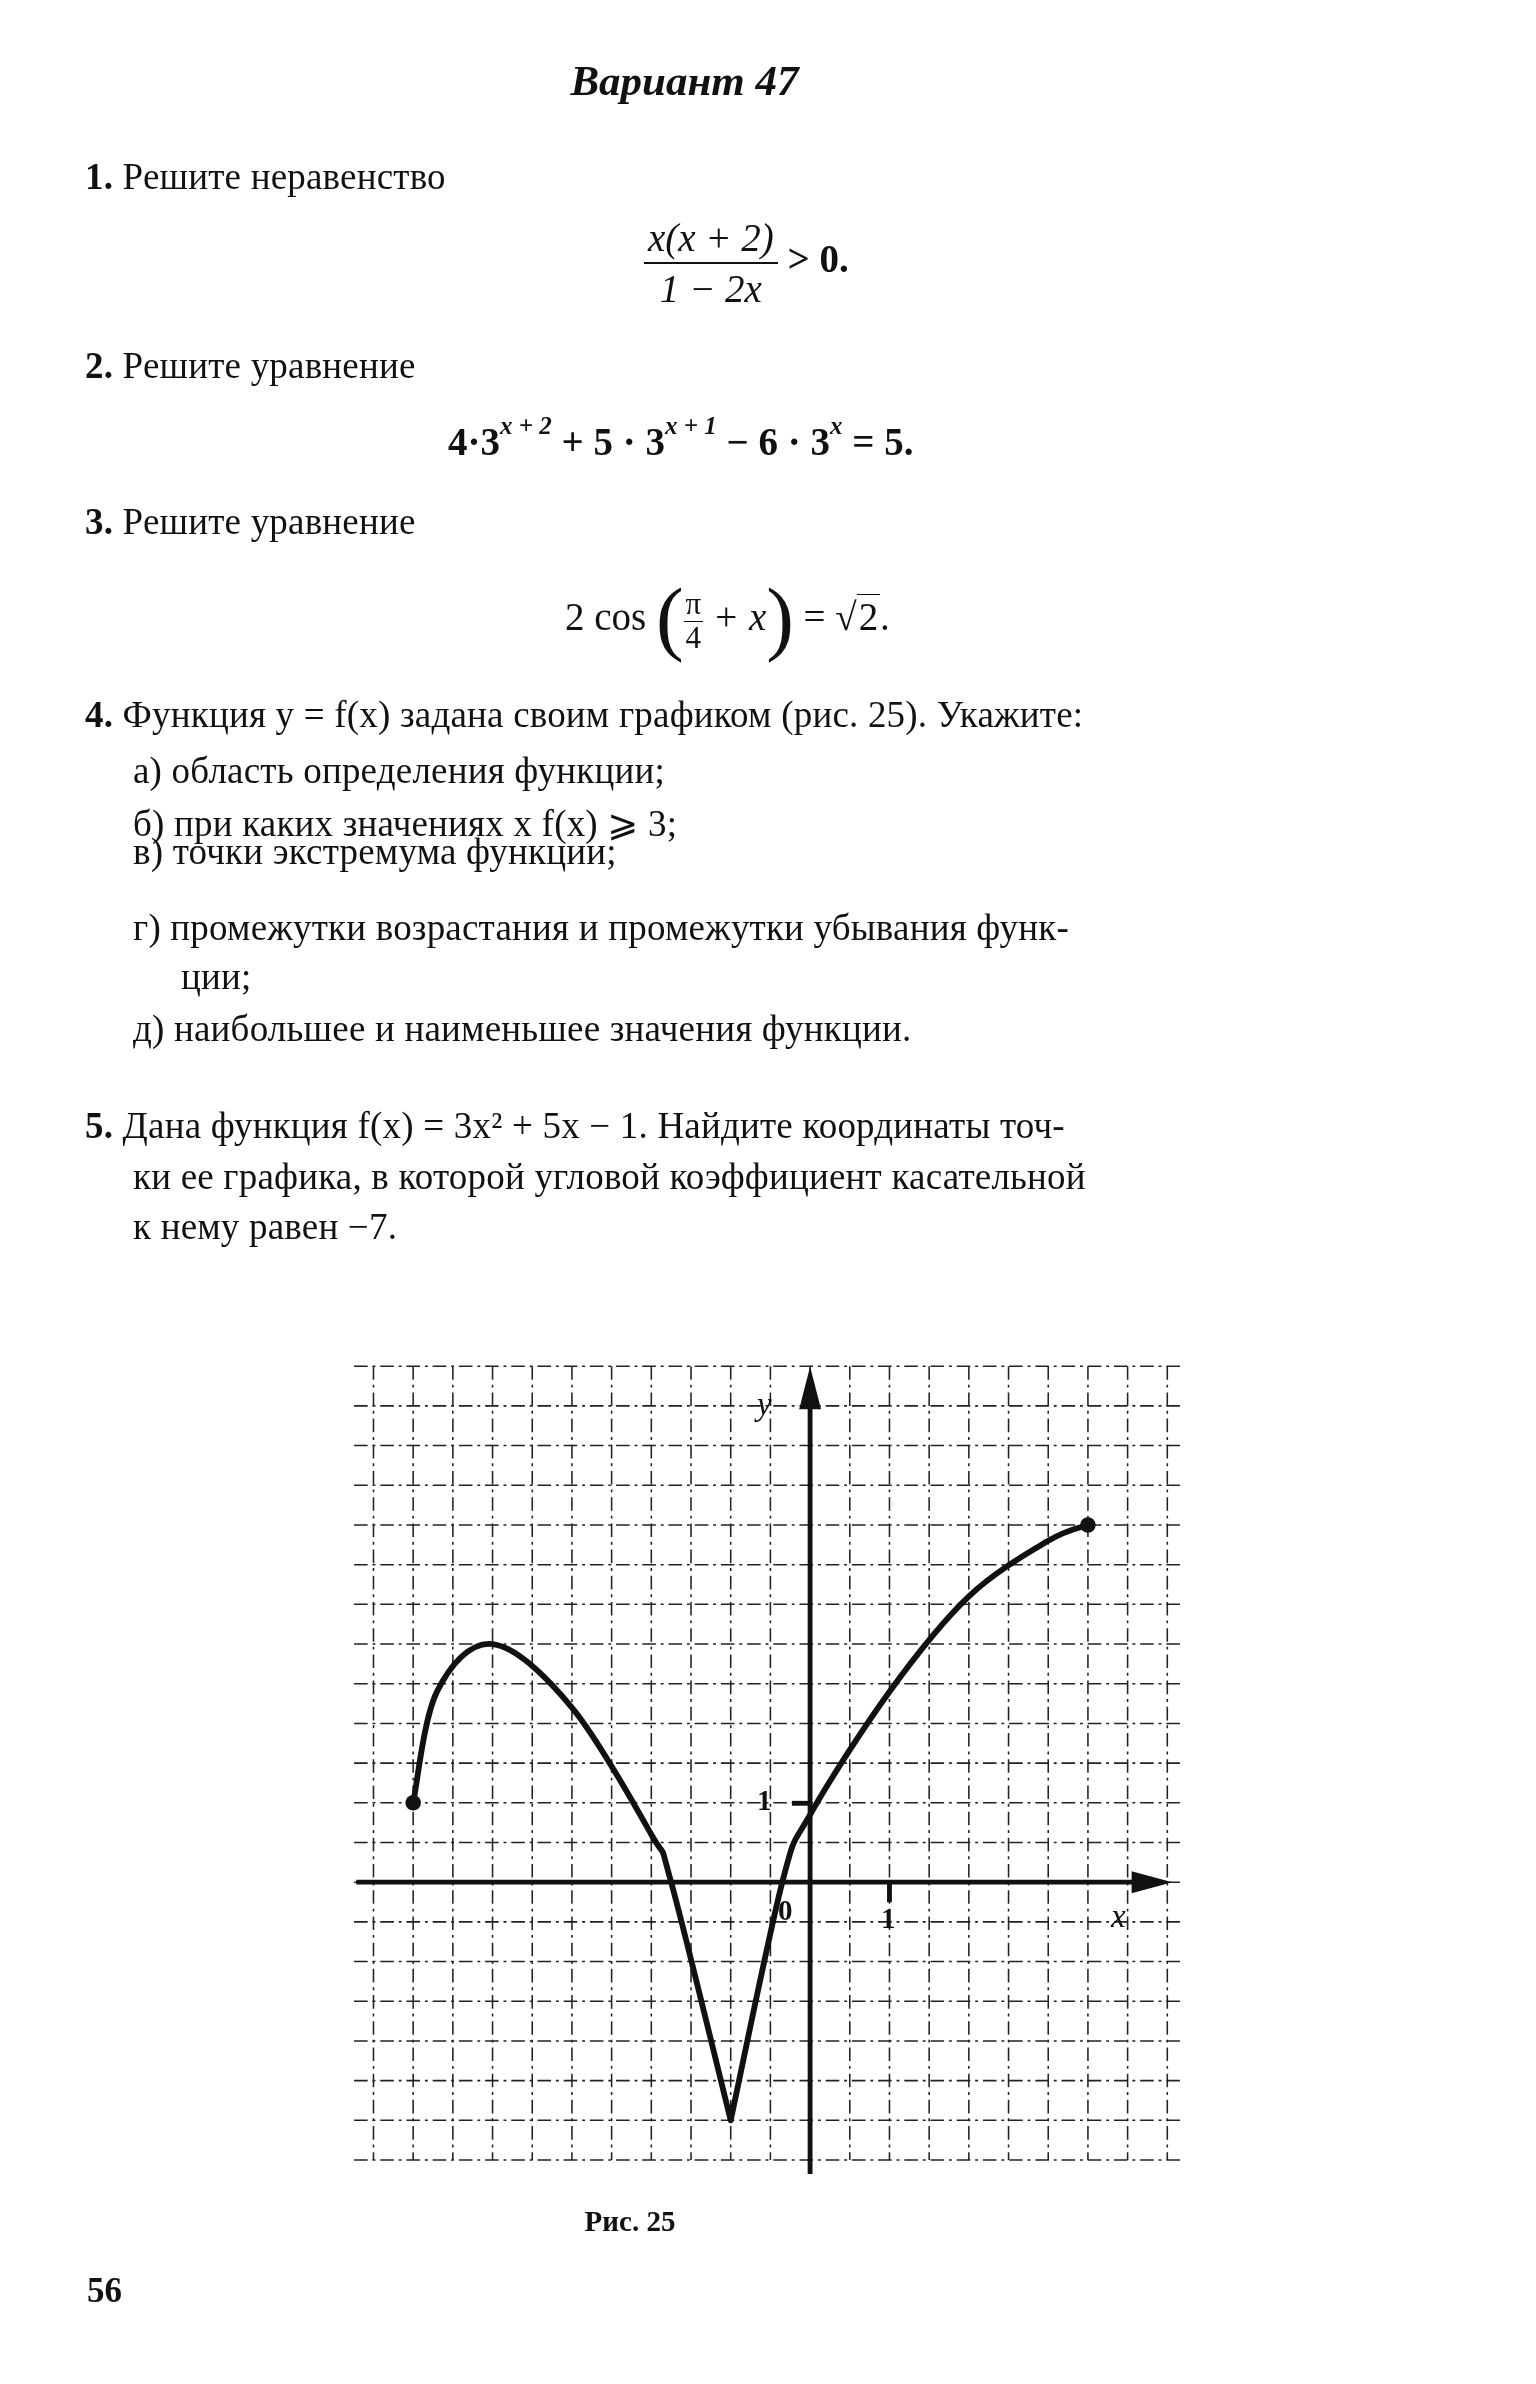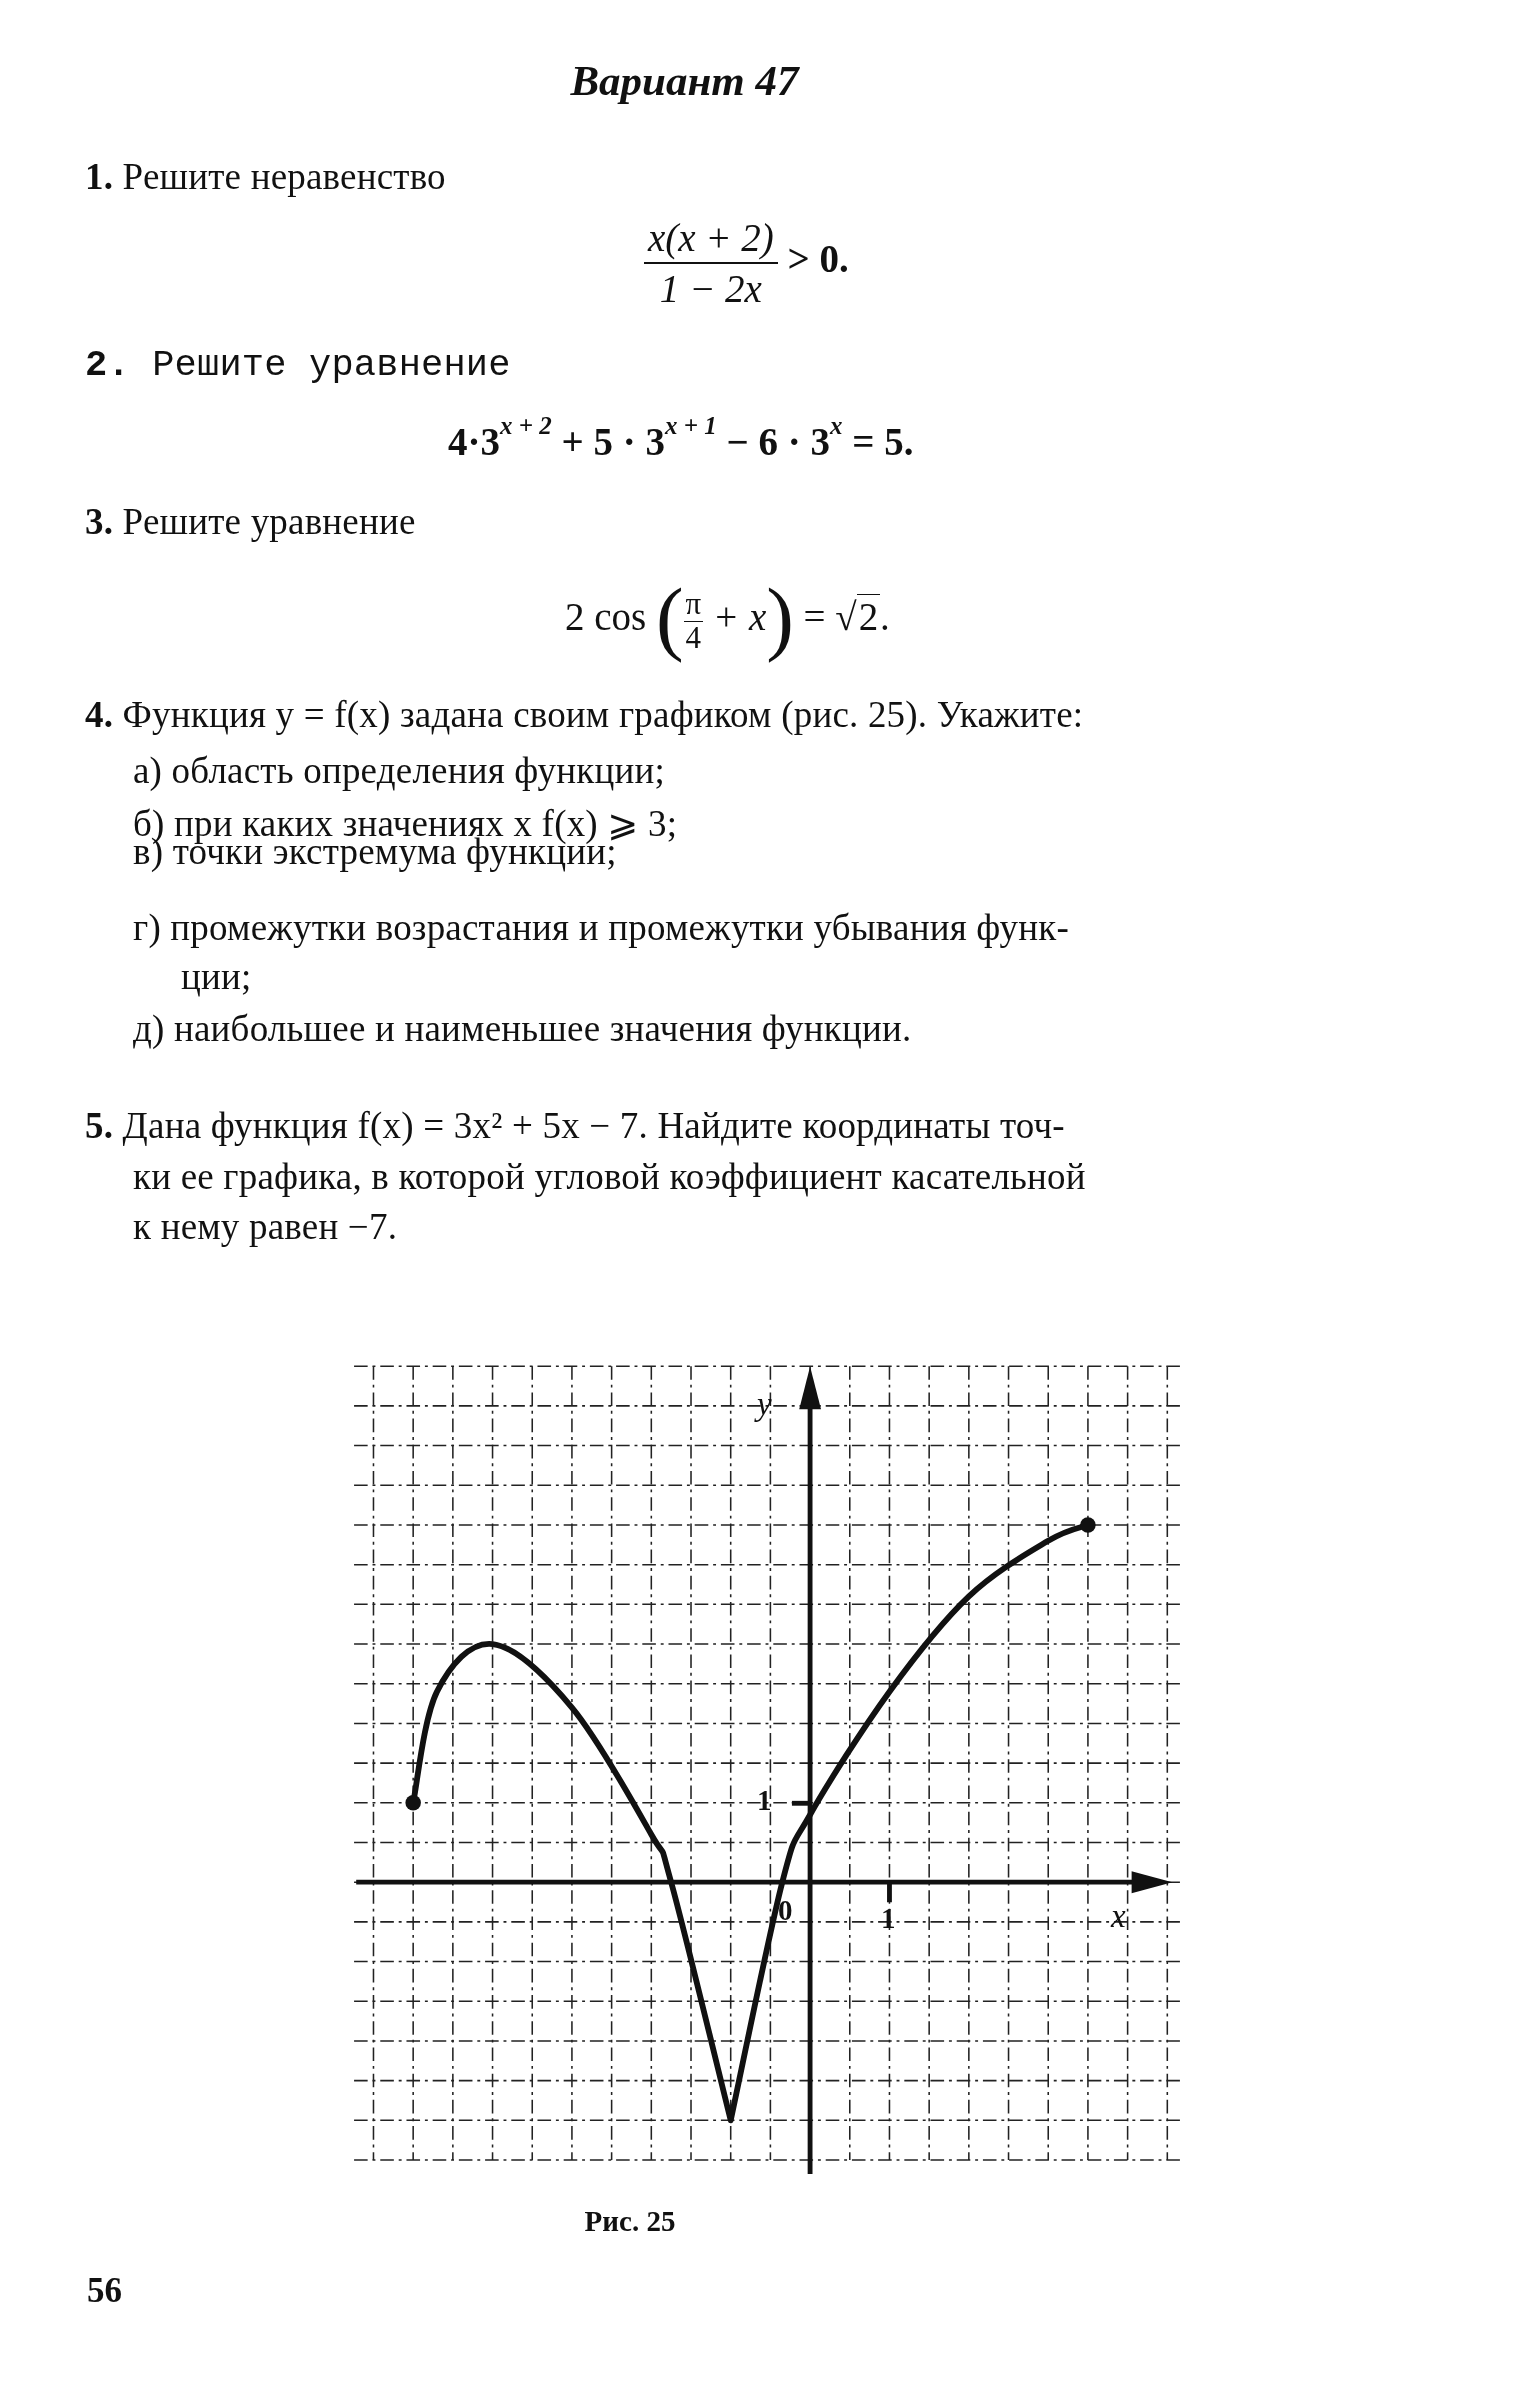--- a/index.html
+++ b/index.html
@@ -35,21 +35,21 @@
   <span>Решите неравенство</span>
 </div>
 <div class="abs math" style="left:644px; top:215px;">
   <span class="frac">
     <span class="n it">x(x + 2)</span>
     <span class="d it">1 − 2x</span>
   </span>
   <span style="font-weight:bold;">&gt; 0.</span>
 </div>
 
-<div class="abs line" style="left:85px; top:344px;font-family:Liberation Mono, monospace;">
+<div class="abs line" style="left:85px; top:344px;">
   <span class="num">2.</span>
   <span>Решите уравнение</span>
 </div>
 <div class="abs math" style="left:448px; top:419px; font-weight:bold;">
   <span>4·3</span><sup class="it">x + 2</sup><span> + 5 · 3</span><sup class="it">x + 1</sup><span> − 6 · 3</span><sup class="it">x</sup><span> = 5.</span>
 </div>
 
 <div class="abs line" style="left:85px; top:500px;">
   <span class="num">3.</span>
   <span>Решите уравнение</span>
@@ -68,21 +68,21 @@
 </div>
 <div class="abs line" style="left:133px; top:749px;">а) область определения функции;</div>
 <div class="abs line" style="left:133px; top:802px;">б) при каких значениях x   f(x) ⩾ 3;</div>
 <div class="abs line" style="left:133px; top:830px;">в) точки экстремума функции;</div>
 <div class="abs line" style="left:133px; top:906px;">г) промежутки возрастания и промежутки убывания функ-</div>
 <div class="abs line" style="left:181px; top:955px;">ции;</div>
 <div class="abs line" style="left:133px; top:1007px;">д) наибольшее и наименьшее значения функции.</div>
 
 <div class="abs line" style="left:85px; top:1104px;">
   <span class="num">5.</span>
-  <span>Дана функция f(x) = 3x² + 5x − 7. Найдите координаты точ-</span>
+  <span>Дана функция f(x) = 3x² + 5x − 1. Найдите координаты точ-</span>
 </div>
 <div class="abs line" style="left:133px; top:1155px;">ки ее графика, в которой угловой коэффициент касательной</div>
 <div class="abs line" style="left:133px; top:1205px;">к нему равен −7.</div>
 
 <div class="abs figure">
   <svg width="854" height="854" viewBox="0 0 880 880">
 
     <g id="grid" stroke="#222" stroke-width="1.6" stroke-dasharray="14 5 3 5" fill="none">
         <line x1="44.80000000000001" x2="44.80000000000001" y1="47.60000000000002" y2="865.5999999999999"></line>
         <line x1="85.69999999999999" x2="85.69999999999999" y1="47.60000000000002" y2="865.5999999999999"></line>

